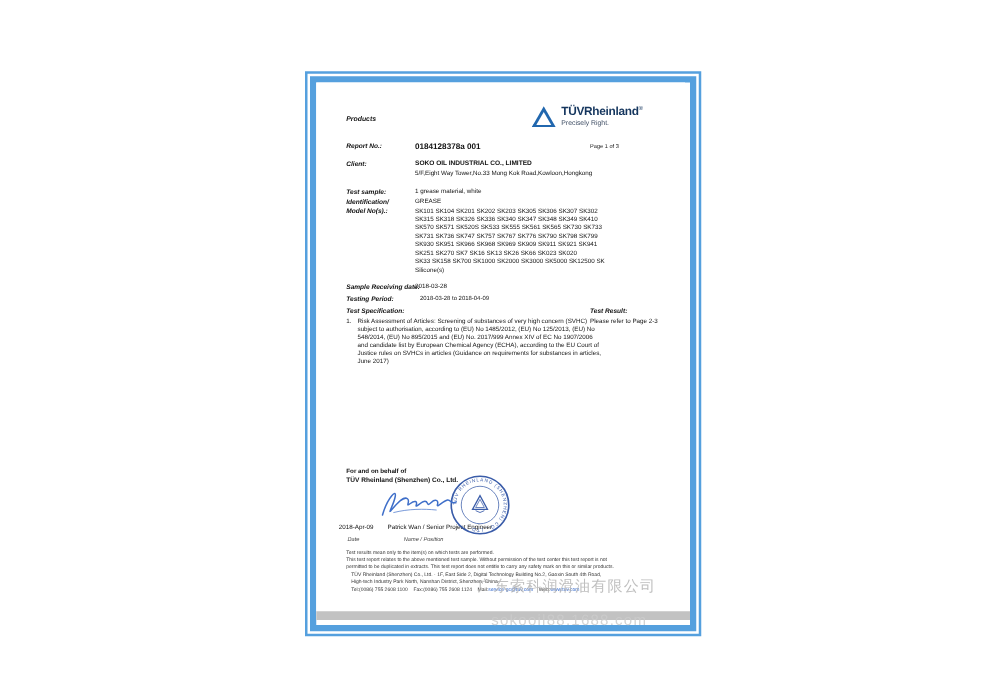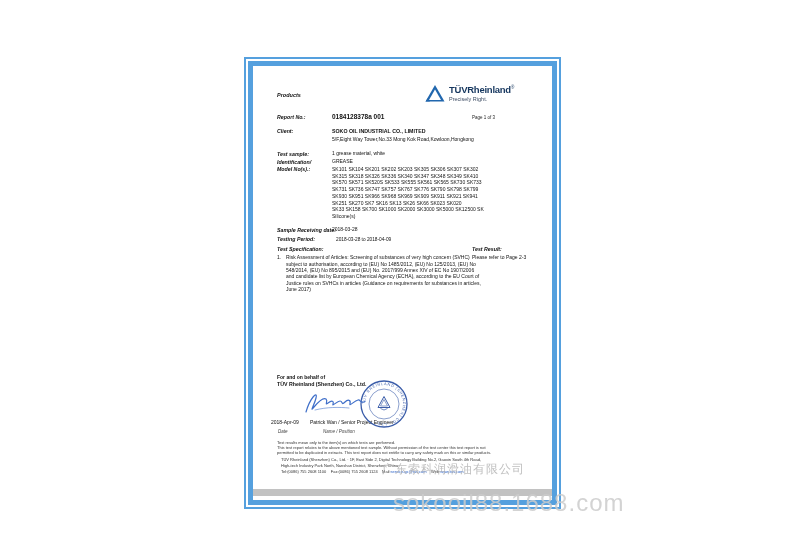--- a/index.html
+++ b/index.html
@@ -31,21 +31,21 @@
   .logo-text-main{font-size:19px;color:#15365e;letter-spacing:-0.5px;}
   .logo-text-main b{font-weight:bold;}
   .logo-tagline{font-size:11px;color:#3d4c63;margin-top:1px;}
 
   .link{color:var(--link-blue,#2b62c9);text-decoration:none;}
 
   .shadow-band{position:absolute;left:0;bottom:4px;width:100%;height:7px;background:#c2c2c2;}
 
   .wm{position:absolute;z-index:30;white-space:nowrap;font-family:"Liberation Sans",sans-serif;}
   .wm-cn{left:382px;top:461px;font-size:12px;color:rgba(175,175,175,0.80);letter-spacing:1px;}
-  .wm-site{left:393px;top:489px;font-size:24px;color:rgba(203,203,203,0.85);letter-spacing:1px;}
+  .wm-site{left:393px;top:489px;font-size:12px;color:rgba(203,203,203,0.85);letter-spacing:1px;}
 
   svg text{font-family:"Liberation Sans",sans-serif;}
 </style>
 </head>
 <body>
 
 <div class="canvas">
   <div class="frame-outer">
     <div class="frame-inner">
       <div class="page">

